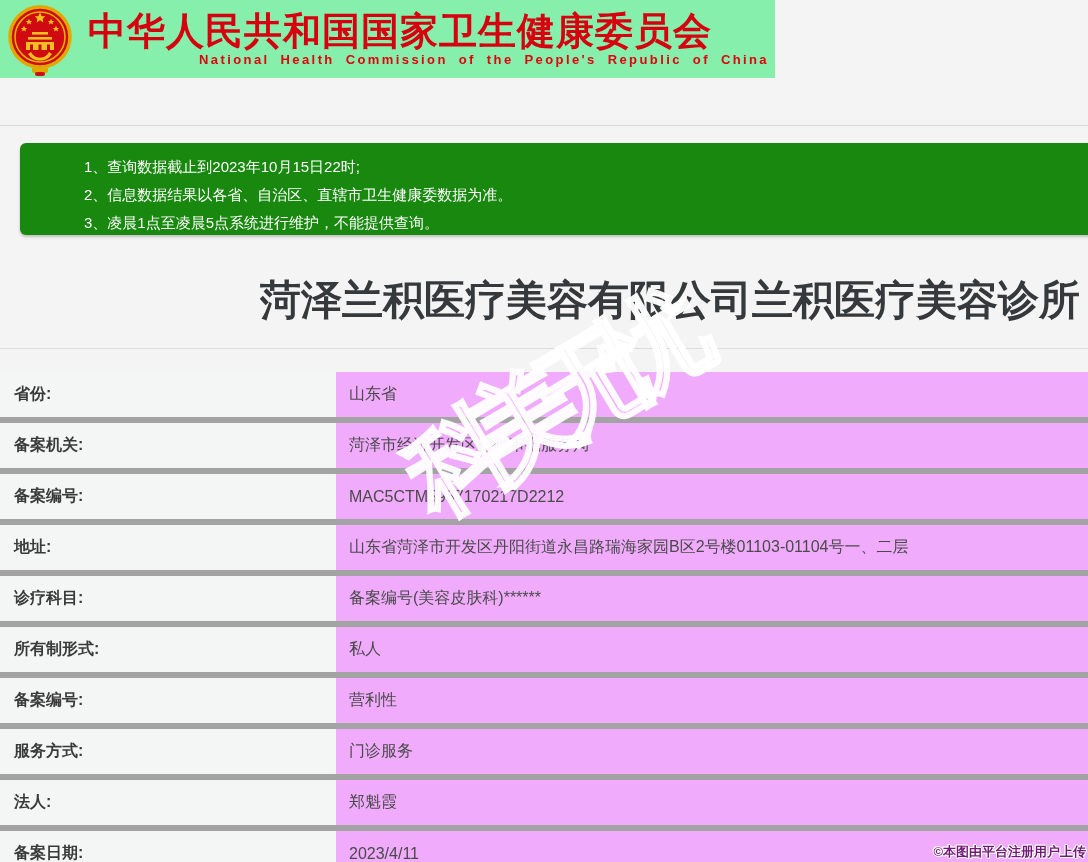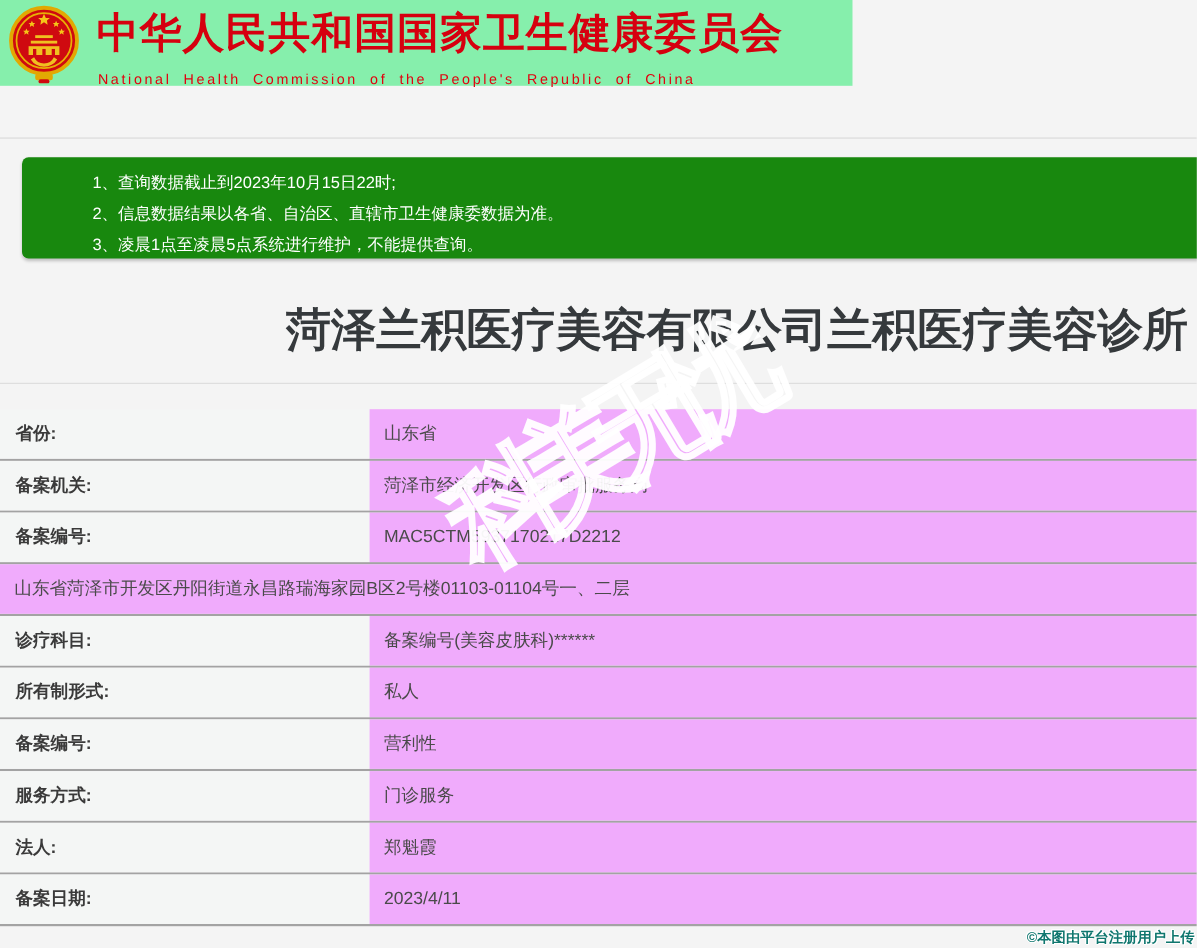--- a/index.html
+++ b/index.html
@@ -13,23 +13,23 @@
 
   
   .header-white{position:absolute;left:0;top:0;width:775px;height:78px;background:#86efac;}
   .emblem{position:absolute;left:8px;top:4px;width:64px;height:72px;}
   .cn-title{
     position:absolute;left:88px;top:8px;width:680px;
     font-size:38px;font-weight:bold;color:#d6000f;letter-spacing:1px;line-height:46px;
     white-space:nowrap;
   }
   .en-title{
-    position:absolute;left:89px;top:64px;width:680px;
-    font-size:13px;font-weight:normal;color:#e2000f;
-    letter-spacing:2.4px;word-spacing:5px;white-space:nowrap;
+    position:absolute;left:89px;top:52px;width:680px;
+    font-size:13px;font-weight:bold;color:#e2000f;
+    letter-spacing:2.4px;word-spacing:5px;white-space:nowrap;text-align:right;
   }
   .hr1{position:absolute;left:0;top:125px;width:1088px;height:1px;background:#d8d8d8;}
 
   
   .notice{
     position:absolute;left:20px;top:143px;width:1075px;height:92px;
     background:#18880e;border-radius:6px;
     box-shadow:0 2px 3px rgba(0,0,0,0.22);
     color:#ffffff;
   }
@@ -42,21 +42,21 @@
   .doc-title{
     position:absolute;left:0;top:272px;width:1340px;
     text-align:center;font-size:41px;font-weight:600;color:#35393c;
     line-height:56px;white-space:nowrap;letter-spacing:0;
   }
   .hr2{position:absolute;left:0;top:348px;width:1088px;height:1px;background:#dcdcdc;}
 
   
   .info-table{position:absolute;left:0;top:372px;width:1088px;}
   .row{
-    display:flex;height:45px;border-bottom:2px solid #a3a3a3;
+    display:flex;height:45px;border-bottom:6px solid #a3a3a3;
   }
   .cell-label{
     width:336px;min-width:336px;background:#f4f6f5;
     display:flex;align-items:center;padding-left:14px;box-sizing:border-box;
     font-size:16px;font-weight:bold;color:#3a3a3a;
   }
   .cell-value{
     flex:1;background:#f0abfc;
     display:flex;align-items:center;padding-left:13px;box-sizing:border-box;
     font-size:16px;color:#4a4a4a;white-space:nowrap;
@@ -68,21 +68,21 @@
     line-height:120px;text-align:center;
     font-size:105px;font-weight:bold;letter-spacing:-30px;
     color:transparent;-webkit-text-stroke:3px rgba(255,255,255,0.95);
     transform:rotate(-31deg);
     z-index:6;pointer-events:none;white-space:nowrap;
   }
 
   
   .copyright{
     position:absolute;right:2px;bottom:1px;z-index:7;
-    font-size:13px;font-weight:bold;color:#0f766e;white-space:nowrap;
+    font-size:13px;font-weight:bold;color:#701a75;white-space:nowrap;
     text-shadow:-1px 0 #fff,1px 0 #fff,0 -1px #fff,0 1px #fff,1px 1px #fff,-1px -1px #fff;
   }
 </style>
 </head>
 <body>
 
 <div id="page">
 
   <div class="header-white">
     <svg class="emblem" viewBox="0 0 64 72" xmlns="http://www.w3.org/2000/svg">
@@ -130,20 +130,21 @@
     </div>
     <div class="row">
       <div class="cell-label">备案机关:</div>
       <div class="cell-value">菏泽市经济开发区行政审批服务局</div>
     </div>
     <div class="row">
       <div class="cell-label">备案编号:</div>
       <div class="cell-value">MAC5CTM5937170217D2212</div>
     </div>
     <div class="row">
+      <div class="cell-label">地址:</div>
       <div class="cell-value">山东省菏泽市开发区丹阳街道永昌路瑞海家园B区2号楼01103-01104号一、二层</div>
     </div>
     <div class="row">
       <div class="cell-label">诊疗科目:</div>
       <div class="cell-value">备案编号(美容皮肤科)******</div>
     </div>
     <div class="row">
       <div class="cell-label">所有制形式:</div>
       <div class="cell-value">私人</div>
     </div>

